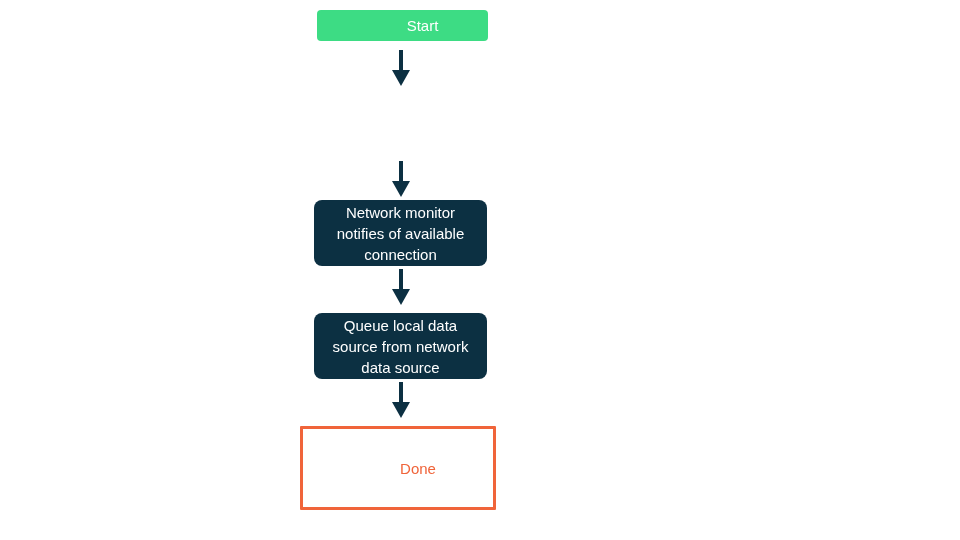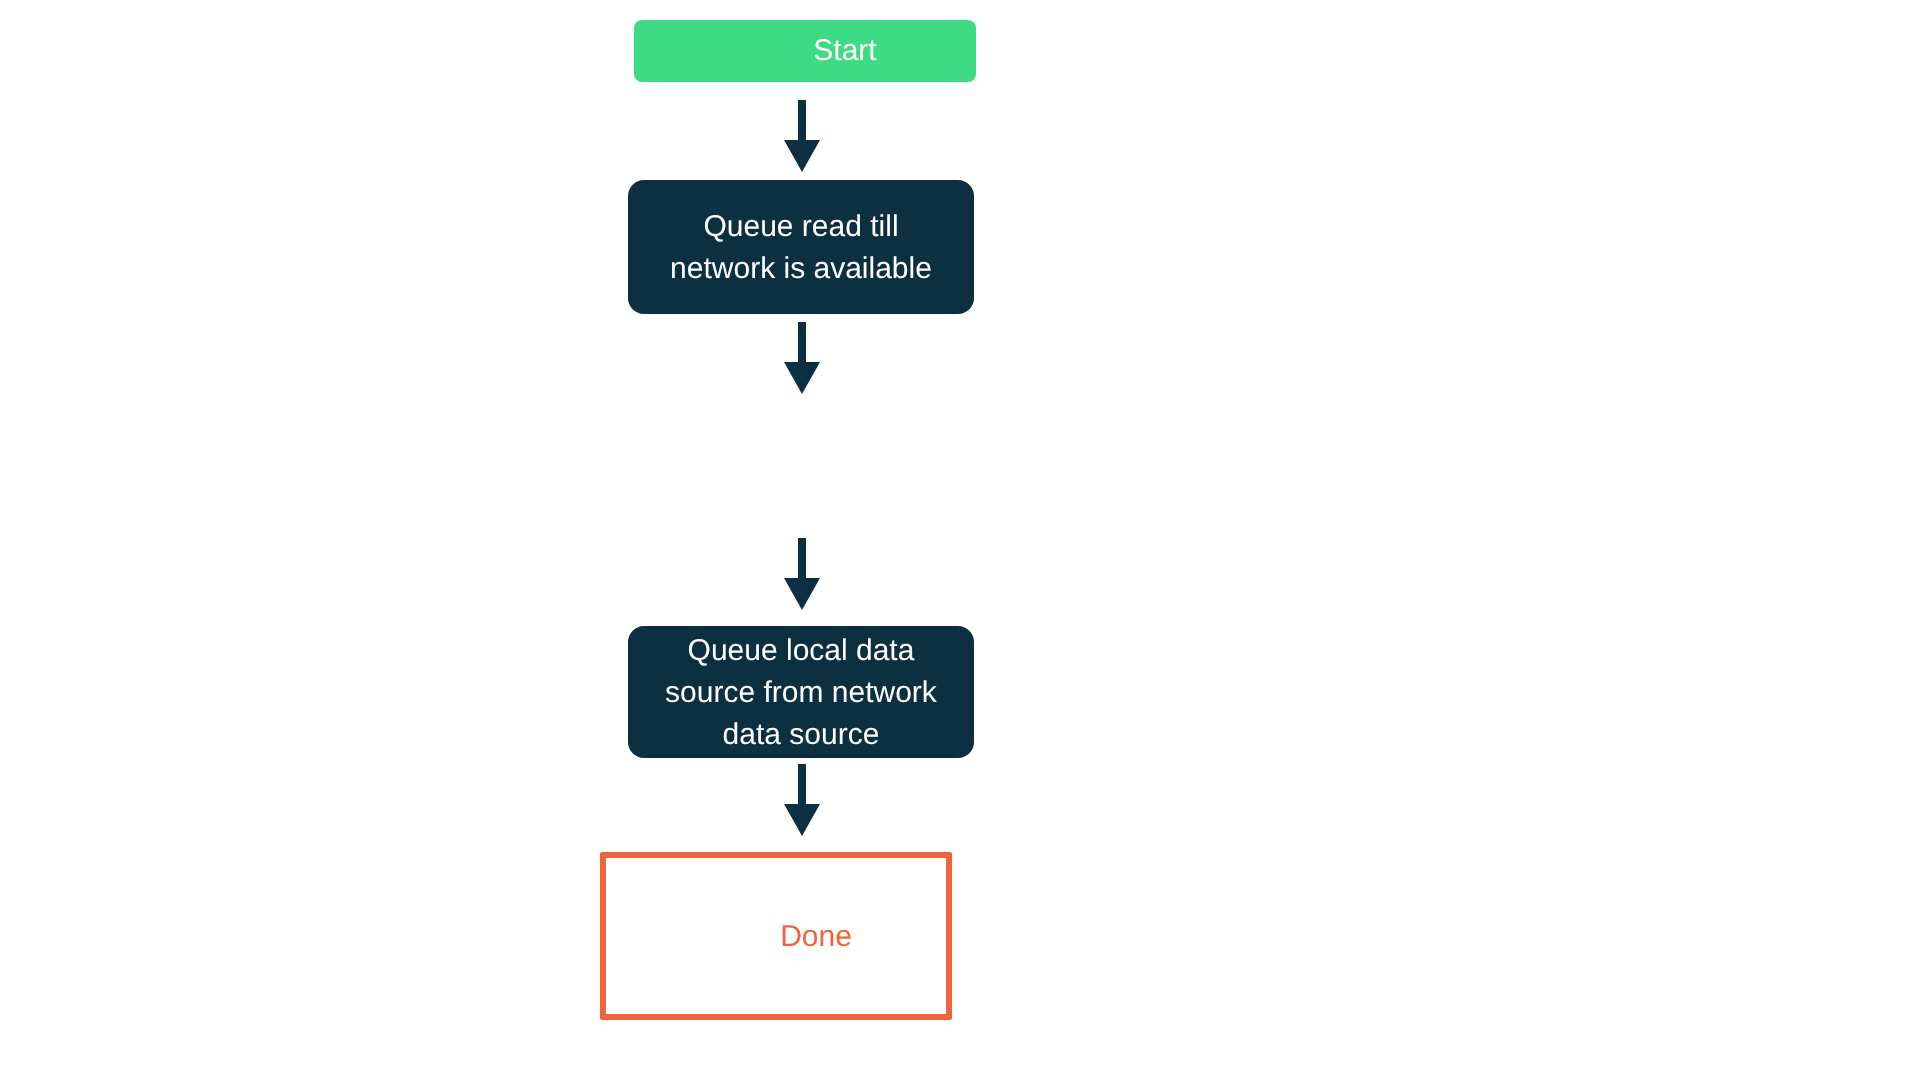--- a/index.html
+++ b/index.html
@@ -43,21 +43,21 @@
     color: #ffffff;
     border-radius: 8px;
     padding: 0 10px;
   }
   .node-queue   { top: 90px;  height: 67px; }
   .node-network { top: 200px; height: 66px; }
   .node-update  { top: 313px; height: 66px; }
   .end-node {
     left: 300px;
     top: 426px;
-    width: 176px;
+    width: 196px;
     height: 84px;
     background: #ffffff;
     border: 3px solid #f0643a;
     color: #f0643a;
     border-radius: 1px;
   }
   .arrow {
     position: absolute;
     left: 392px;
     width: 18px;
@@ -73,27 +73,27 @@
 
 <div class="canvas">
 
   <div class="node start-node">Start</div>
 
   <svg class="arrow arrow-1" viewBox="0 0 18 36">
     <rect x="7" y="0" width="4" height="22" fill="#0c3042"></rect>
     <polygon points="0,20 18,20 9,36" fill="#0c3042"></polygon>
   </svg>
 
-  <div class="node process-node node-queue">Queue read till network is available</div>
 
   <svg class="arrow arrow-2" viewBox="0 0 18 36">
     <rect x="7" y="0" width="4" height="22" fill="#0c3042"></rect>
     <polygon points="0,20 18,20 9,36" fill="#0c3042"></polygon>
   </svg>
 
+  <div class="node process-node node-network">Network monitor notifies of available connection</div>
 
   <svg class="arrow arrow-3" viewBox="0 0 18 36">
     <rect x="7" y="0" width="4" height="22" fill="#0c3042"></rect>
     <polygon points="0,20 18,20 9,36" fill="#0c3042"></polygon>
   </svg>
 
   <div class="node process-node node-update">Queue local data source from network data source</div>
 
   <svg class="arrow arrow-4" viewBox="0 0 18 36">
     <rect x="7" y="0" width="4" height="22" fill="#0c3042"></rect>

